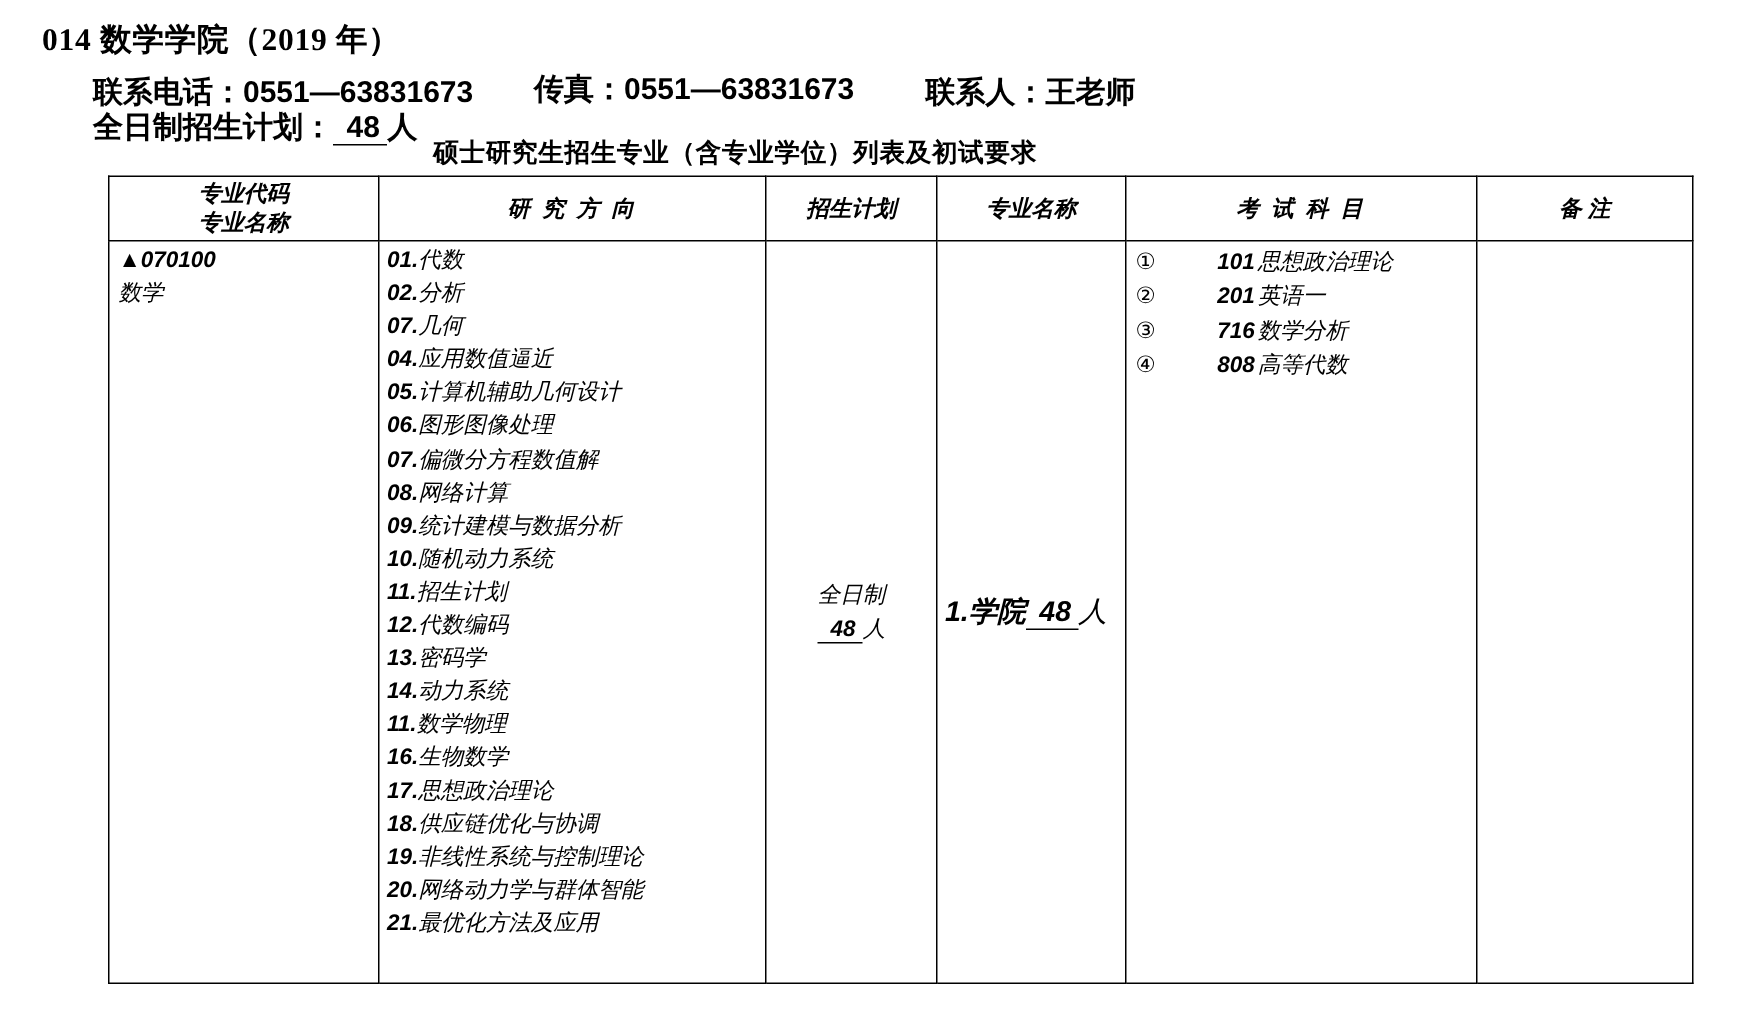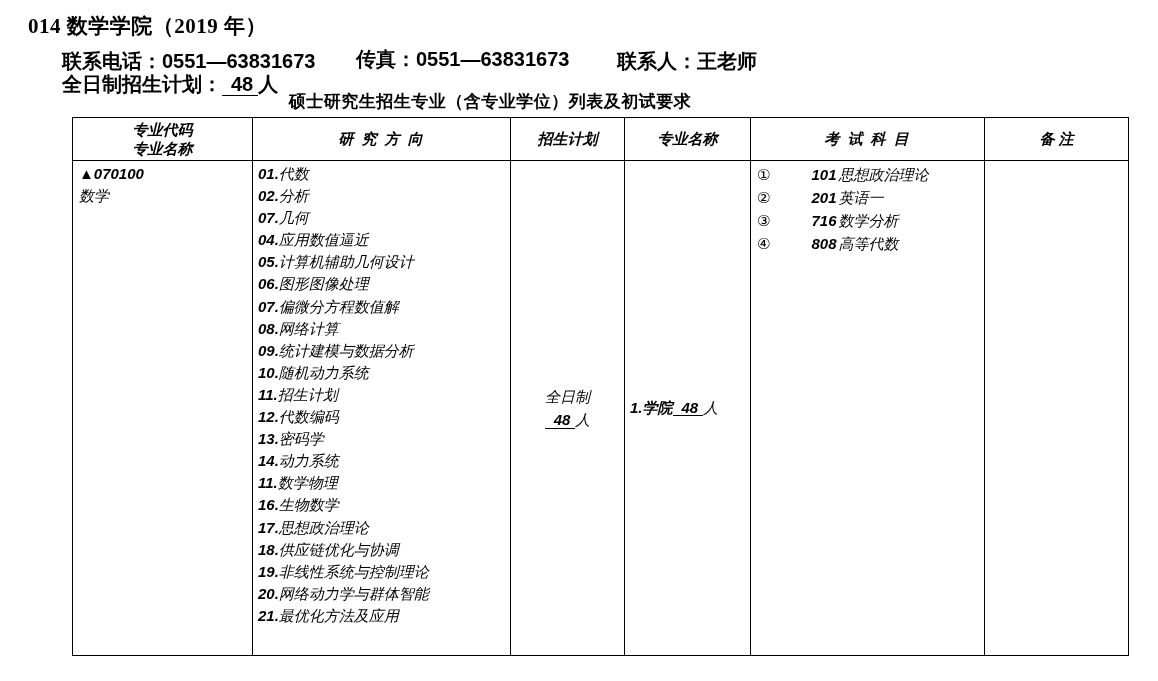--- a/index.html
+++ b/index.html
@@ -36,21 +36,21 @@
   }
   th{font-weight:bold;font-size:16px;vertical-align:middle;text-align:center;padding:3px 0;}
   .hdr-two{line-height:19px;}
   td.top{vertical-align:top;}
   td.mid{vertical-align:middle;}
   .prog-code{font-weight:bold;line-height:22px;padding-left:3px;}
   .prog-name{line-height:22px;padding-left:3px;}
   .dir-line{line-height:22.1px;padding-left:2px;white-space:nowrap;}
   .dir-num{font-weight:bold;}
   .enroll{text-align:center;line-height:23px;}
-  .alloc-line{padding-left:2px;font-size:15px;}
+  .alloc-line{padding-left:2px;font-size:19px;}
   .alloc-prefix{font-weight:bold;}
   .exam-line{line-height:23px;padding-left:3px;white-space:nowrap;}
   .exam-mark{font-size:15px;}
   .exam-code{font-weight:bold;padding:0 2px 0 5px;margin-left:36px;}
   .spread{letter-spacing:2px;}
 </style>
 </head>
 <body>
 
 <div class="abs doc-title">014 数学学院（2019 年）</div>

